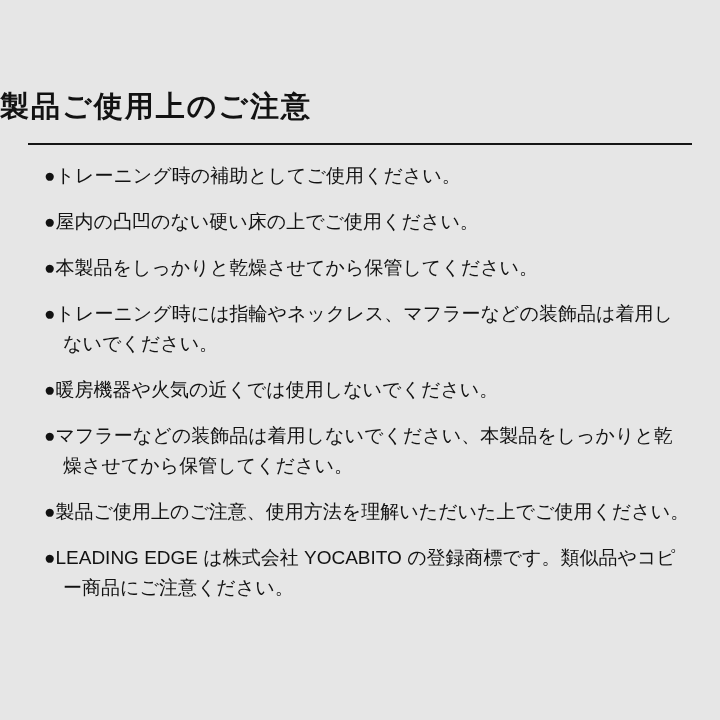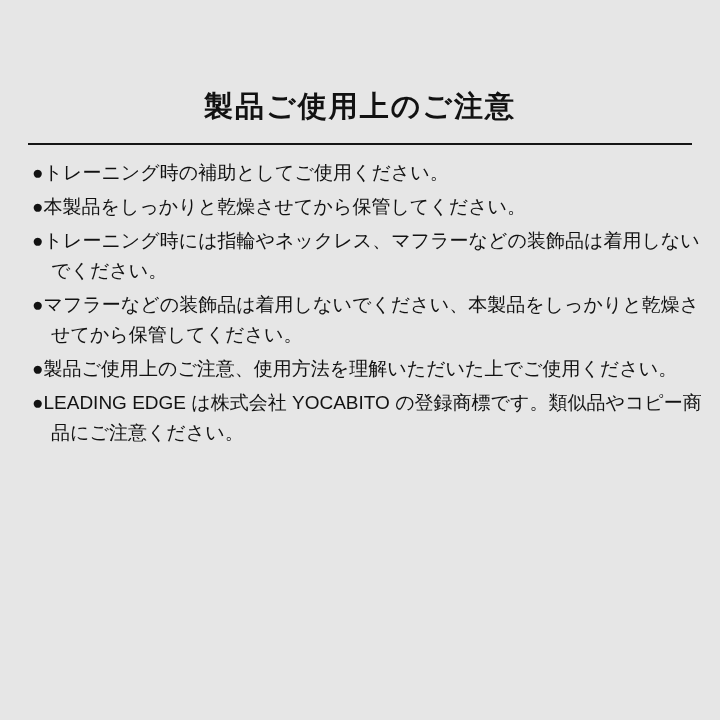--- a/index.html
+++ b/index.html
@@ -16,21 +16,20 @@
   }
   .page {
     position: relative;
     width: 720px;
     height: 720px;
     overflow: hidden;
   }
   .page-title {
     margin: 88px 0 0 0;
     padding: 0;
-    text-align: center;
     font-size: 29px;
     line-height: 36px;
     font-weight: 600;
     letter-spacing: 2px;
     color: #121212;
   }
   .title-divider {
     margin: 19px 28px 0 28px;
     border: none;
     border-top: 2px solid #161616;
@@ -42,40 +41,42 @@
     padding: 0;
     font-size: 19px;
     line-height: 30px;
     font-weight: 500;
     color: #121212;
   }
   .notice-item {
     
     padding-left: 19px;
     text-indent: -19px;
-    margin: 4px;
+    margin: 16px;
   }
   .bullet {
     display: inline;
   }
   .notice-text {
     display: inline;
   }
 </style>
 </head>
 <body>
 
 <div class="page">
 
   <h1 class="page-title">製品ご使用上のご注意</h1>
 
   <hr class="title-divider">
 
   <ul class="notice-list">
     <li class="notice-item"><span class="bullet">●</span><span class="notice-text">トレーニング時の補助としてご使用ください。</span></li>
+    <li class="notice-item"><span class="bullet">●</span><span class="notice-text">屋内の凸凹のない硬い床の上でご使用ください。</span></li>
     <li class="notice-item"><span class="bullet">●</span><span class="notice-text">本製品をしっかりと乾燥させてから保管してください。</span></li>
     <li class="notice-item"><span class="bullet">●</span><span class="notice-text">トレーニング時には指輪やネックレス、マフラーなどの装飾品は着用しないでください。</span></li>
+    <li class="notice-item"><span class="bullet">●</span><span class="notice-text">暖房機器や火気の近くでは使用しないでください。</span></li>
     <li class="notice-item"><span class="bullet">●</span><span class="notice-text">マフラーなどの装飾品は着用しないでください、本製品をしっかりと乾燥させてから保管してください。</span></li>
     <li class="notice-item"><span class="bullet">●</span><span class="notice-text">製品ご使用上のご注意、使用方法を理解いただいた上でご使用ください。</span></li>
     <li class="notice-item"><span class="bullet">●</span><span class="notice-text">LEADING EDGE は株式会社 YOCABITO の登録商標です。類似品やコピー商品にご注意ください。</span></li>
   </ul>
 
 </div>
 
 </body></html>

